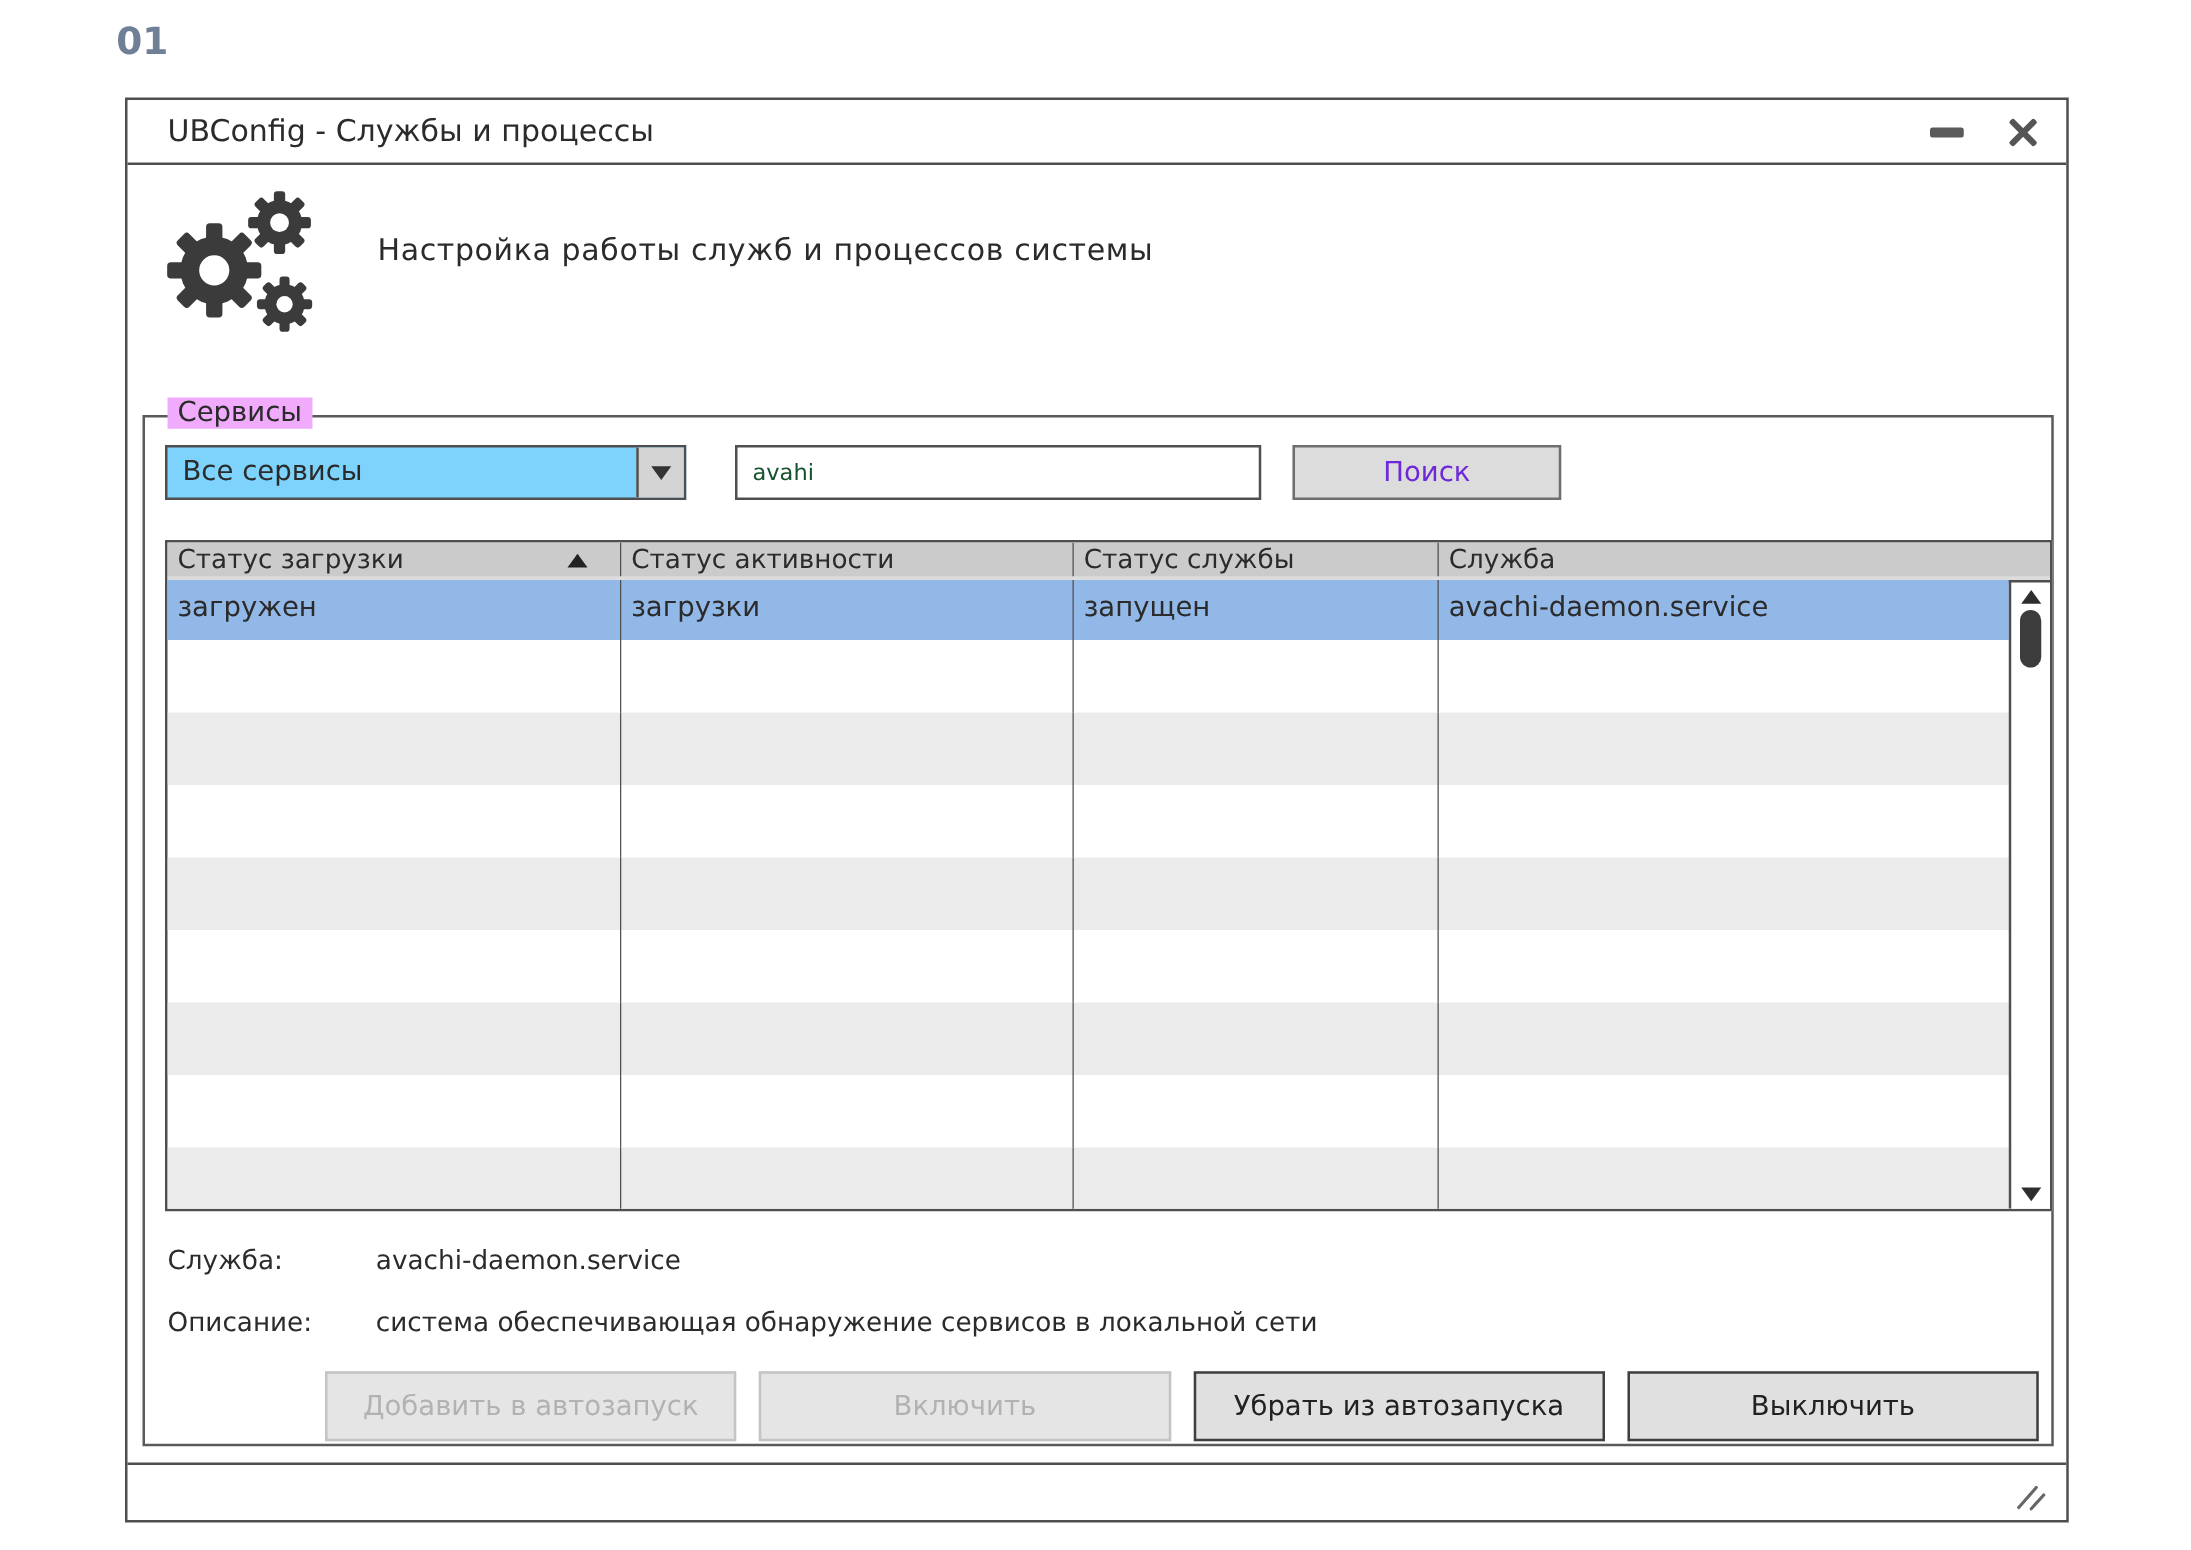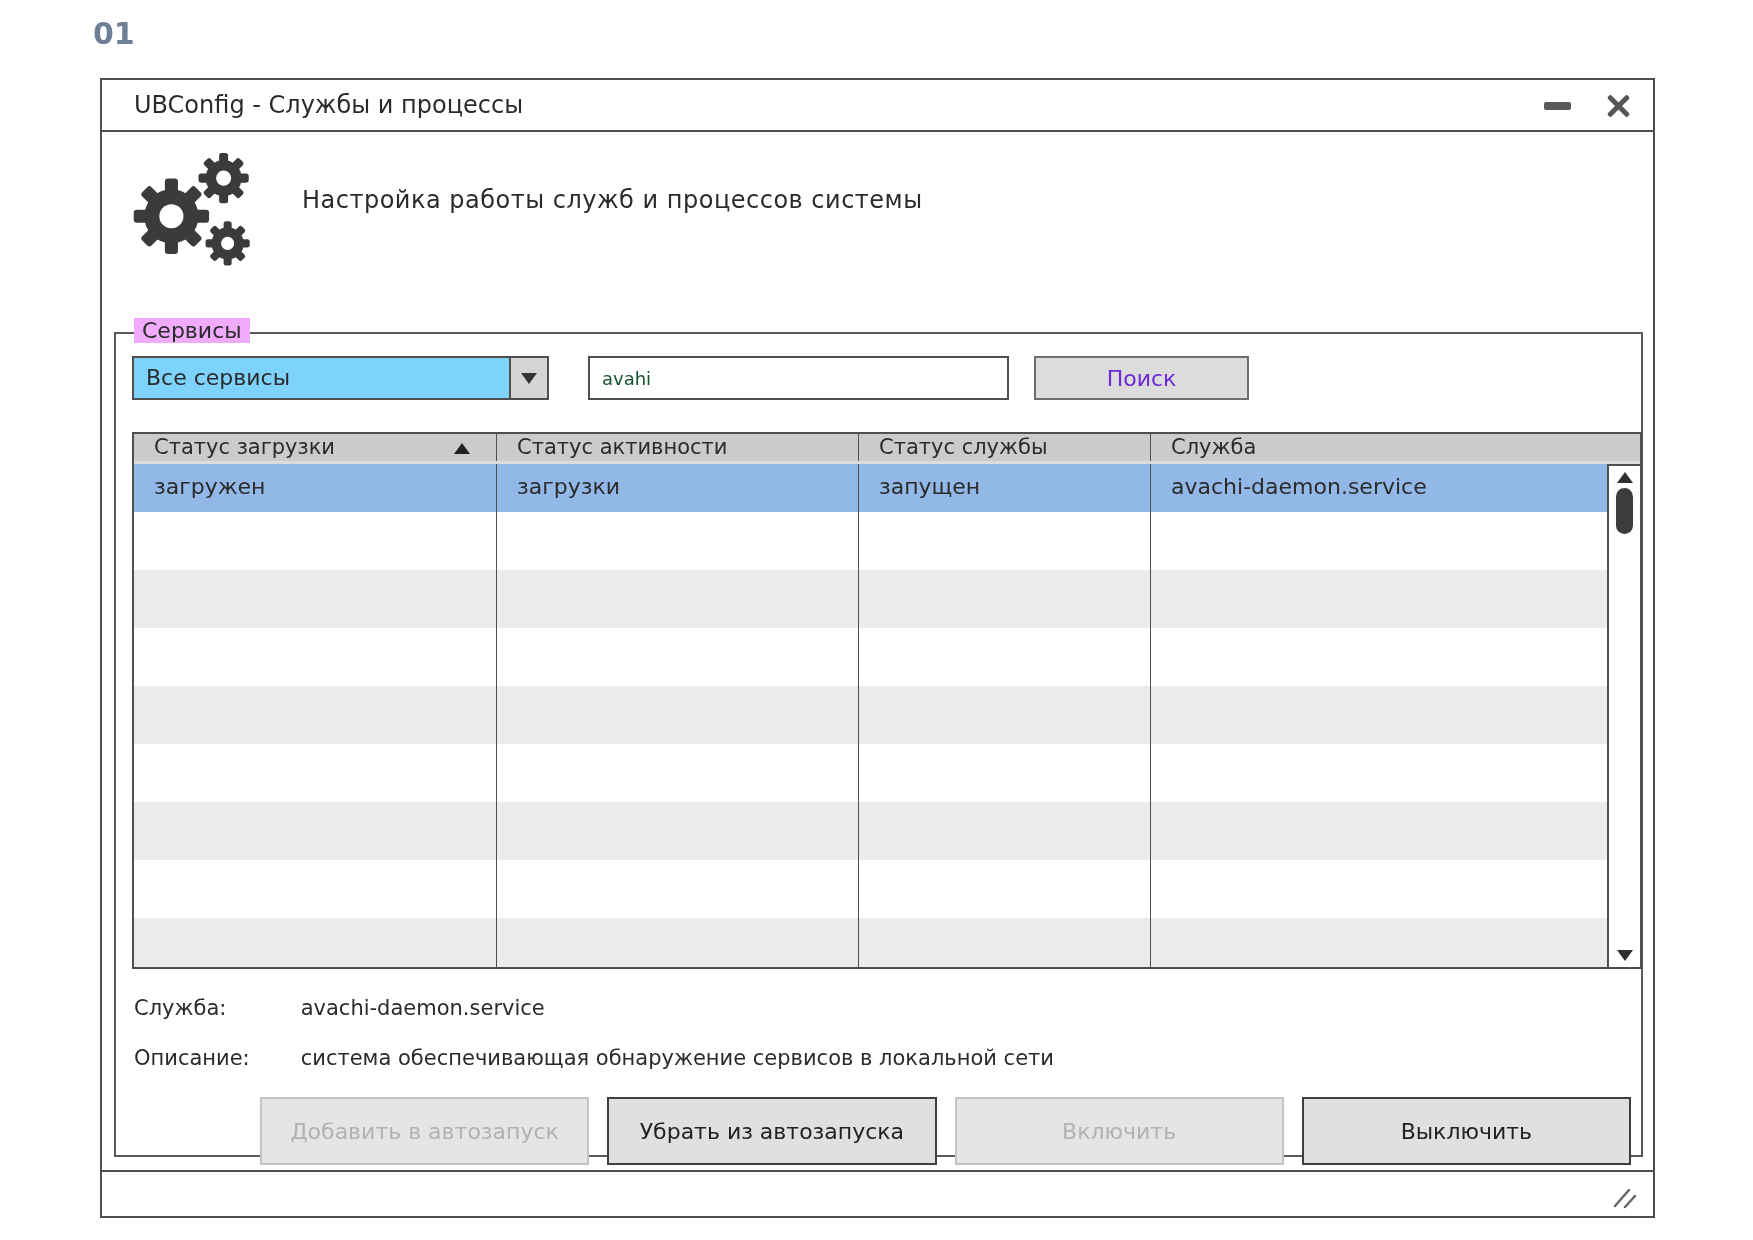--- a/index.html
+++ b/index.html
@@ -49,21 +49,21 @@
   .search-btn{position:absolute;left:918px;top:22px;width:215px;height:44px;
               background:#dcdcdc;border:2px solid #6e6e6e;font-size:22px;
               font-family:"DejaVu Sans", sans-serif;color:#6d28d9;cursor:pointer;}
 
   
   .table{position:absolute;left:16px;top:98px;width:1510px;height:537px;
          border:2px solid #4f4f4f;background:#fff;overflow:hidden;}
   .trow{display:grid;grid-template-columns:363px 362px 292px 1fr;}
   .thead{height:30px;background:var(--header-bg,#cbcbcb);border-bottom:3px solid #dcdcdc;}
   .thead .cell{font-size:21px;line-height:27px;}
-  .cell{padding-left:20px;overflow:hidden;white-space:nowrap;position:relative;}
+  .cell{padding-left:8px;overflow:hidden;white-space:nowrap;position:relative;}
   .cell.sep{border-right:1px solid #4f4f4f;}
   .sort-asc{position:absolute;right:26px;top:9px;width:0;height:0;
             border-left:8px solid transparent;border-right:8px solid transparent;
             border-bottom:11px solid #222;}
   .trow.selected{height:48px;background:var(--selected-row,#92b8e8);}
   .trow.selected .cell{font-size:22px;line-height:46px;}
   .trow.filler{height:58px;}
   .trow.filler.stripe{background:var(--stripe,#ebebeb);}
 
   
@@ -76,21 +76,21 @@
            border-left:8px solid transparent;border-right:8px solid transparent;
            border-top:11px solid #2e2e2e;cursor:pointer;}
 
   
   .detail-row{position:absolute;left:18px;font-size:21px;}
   .detail-row .dlabel{display:inline-block;width:160px;}
   .detail-service{top:662px;}
   .detail-desc{top:712px;}
 
   
-  .actions{position:absolute;left:144px;right:10px;top:763px;height:68px;
+  .actions{position:absolute;left:144px;right:10px;top:763px;height:56px;
            display:flex;gap:18px;}
   .abtn{flex:1;font-size:22px;font-family:"DejaVu Sans", sans-serif;
         background:#e0e0e0;border:2px solid #3f3f3f;color:#222;cursor:pointer;}
   .abtn.disabled{border-color:#c4c4c4;background:#e5e5e5;color:#b2b2b2;cursor:default;}
 
   
   .footer{position:absolute;left:0;right:0;bottom:0;height:46px;border-top:2px solid #4f4f4f;}
   .grip{position:absolute;right:12px;bottom:6px;}
 </style>
 </head>
@@ -233,22 +233,22 @@
       <span class="dlabel">Служба:</span>
       <span>avachi-daemon.service</span>
     </div>
     <div class="detail-row detail-desc">
       <span class="dlabel">Описание:</span>
       <span>система обеспечивающая обнаружение сервисов в локальной сети</span>
     </div>
 
     <div class="actions">
       <button class="abtn disabled">Добавить в автозапуск</button>
+      <button class="abtn disabled">Включить</button>
       <button class="abtn">Убрать из автозапуска</button>
-      <button class="abtn disabled">Включить</button>
       <button class="abtn">Выключить</button>
     </div>
   </div>
 
   <div class="footer">
     <svg class="grip" width="30" height="24" viewBox="0 0 30 24">
       <path d="M4 20 L18 4 M14 21 L24 10" stroke="#666" stroke-width="2.5" fill="none" stroke-linecap="round"></path>
     </svg>
   </div>
 

